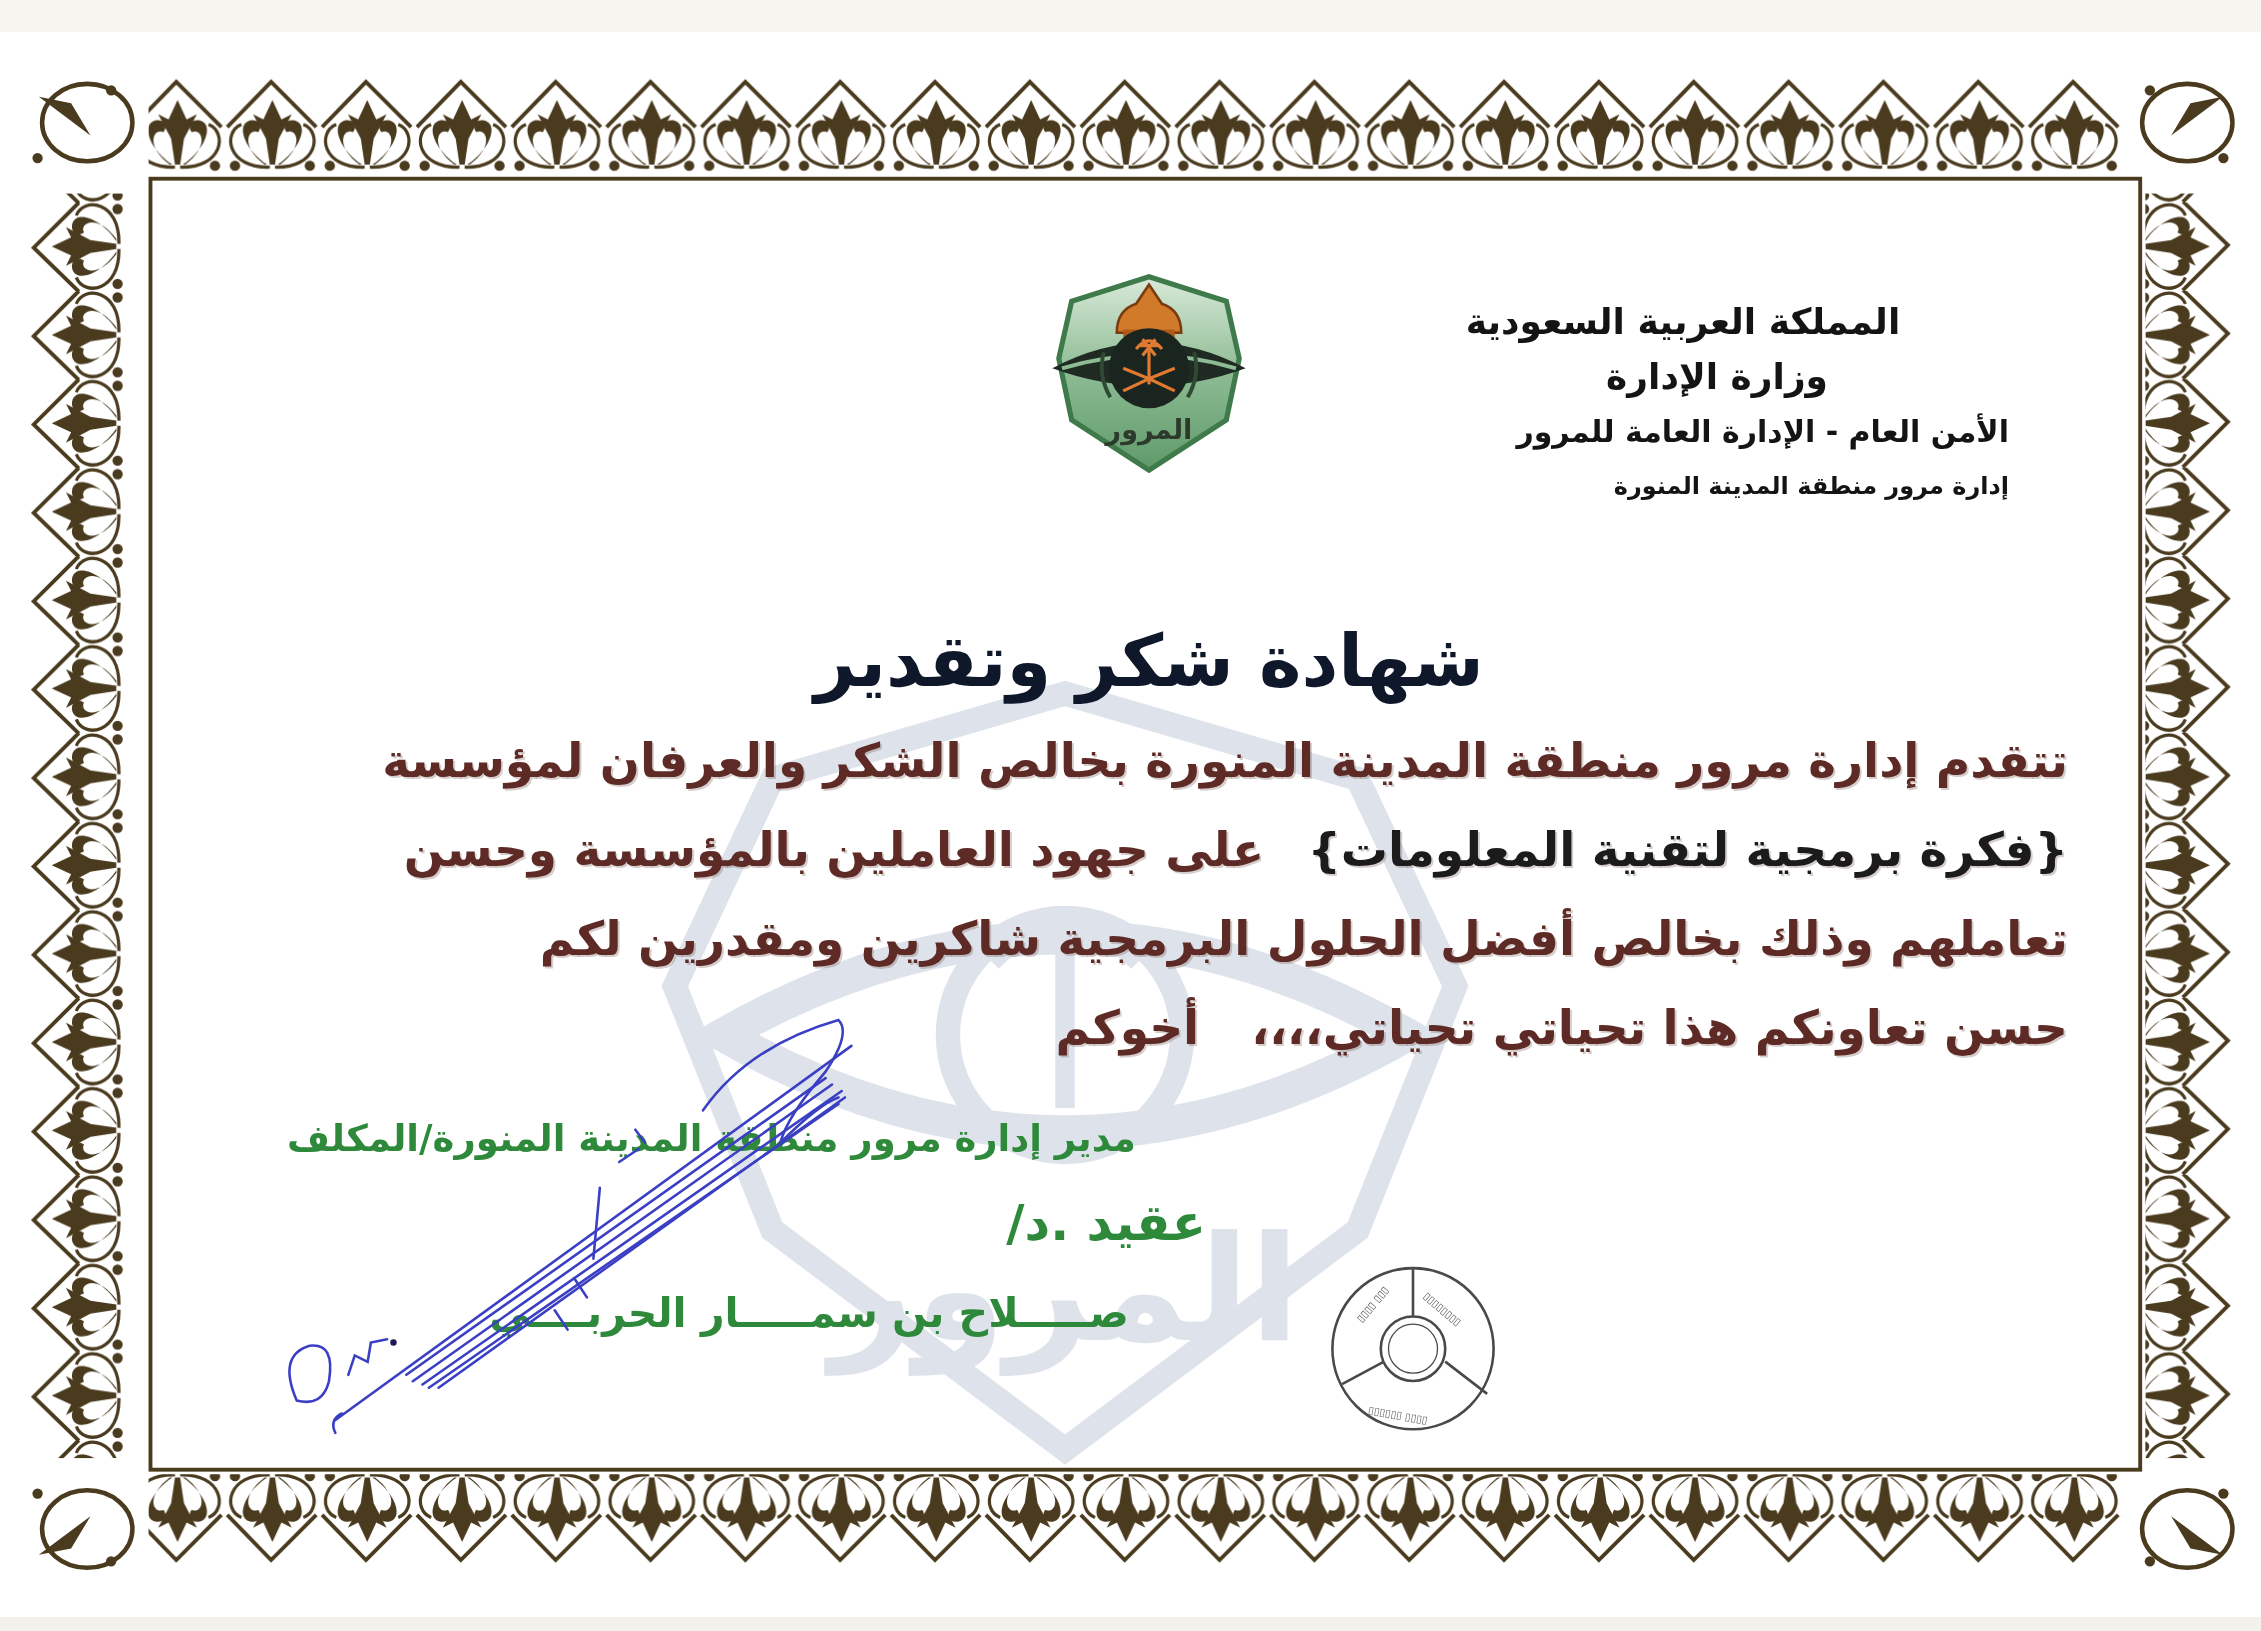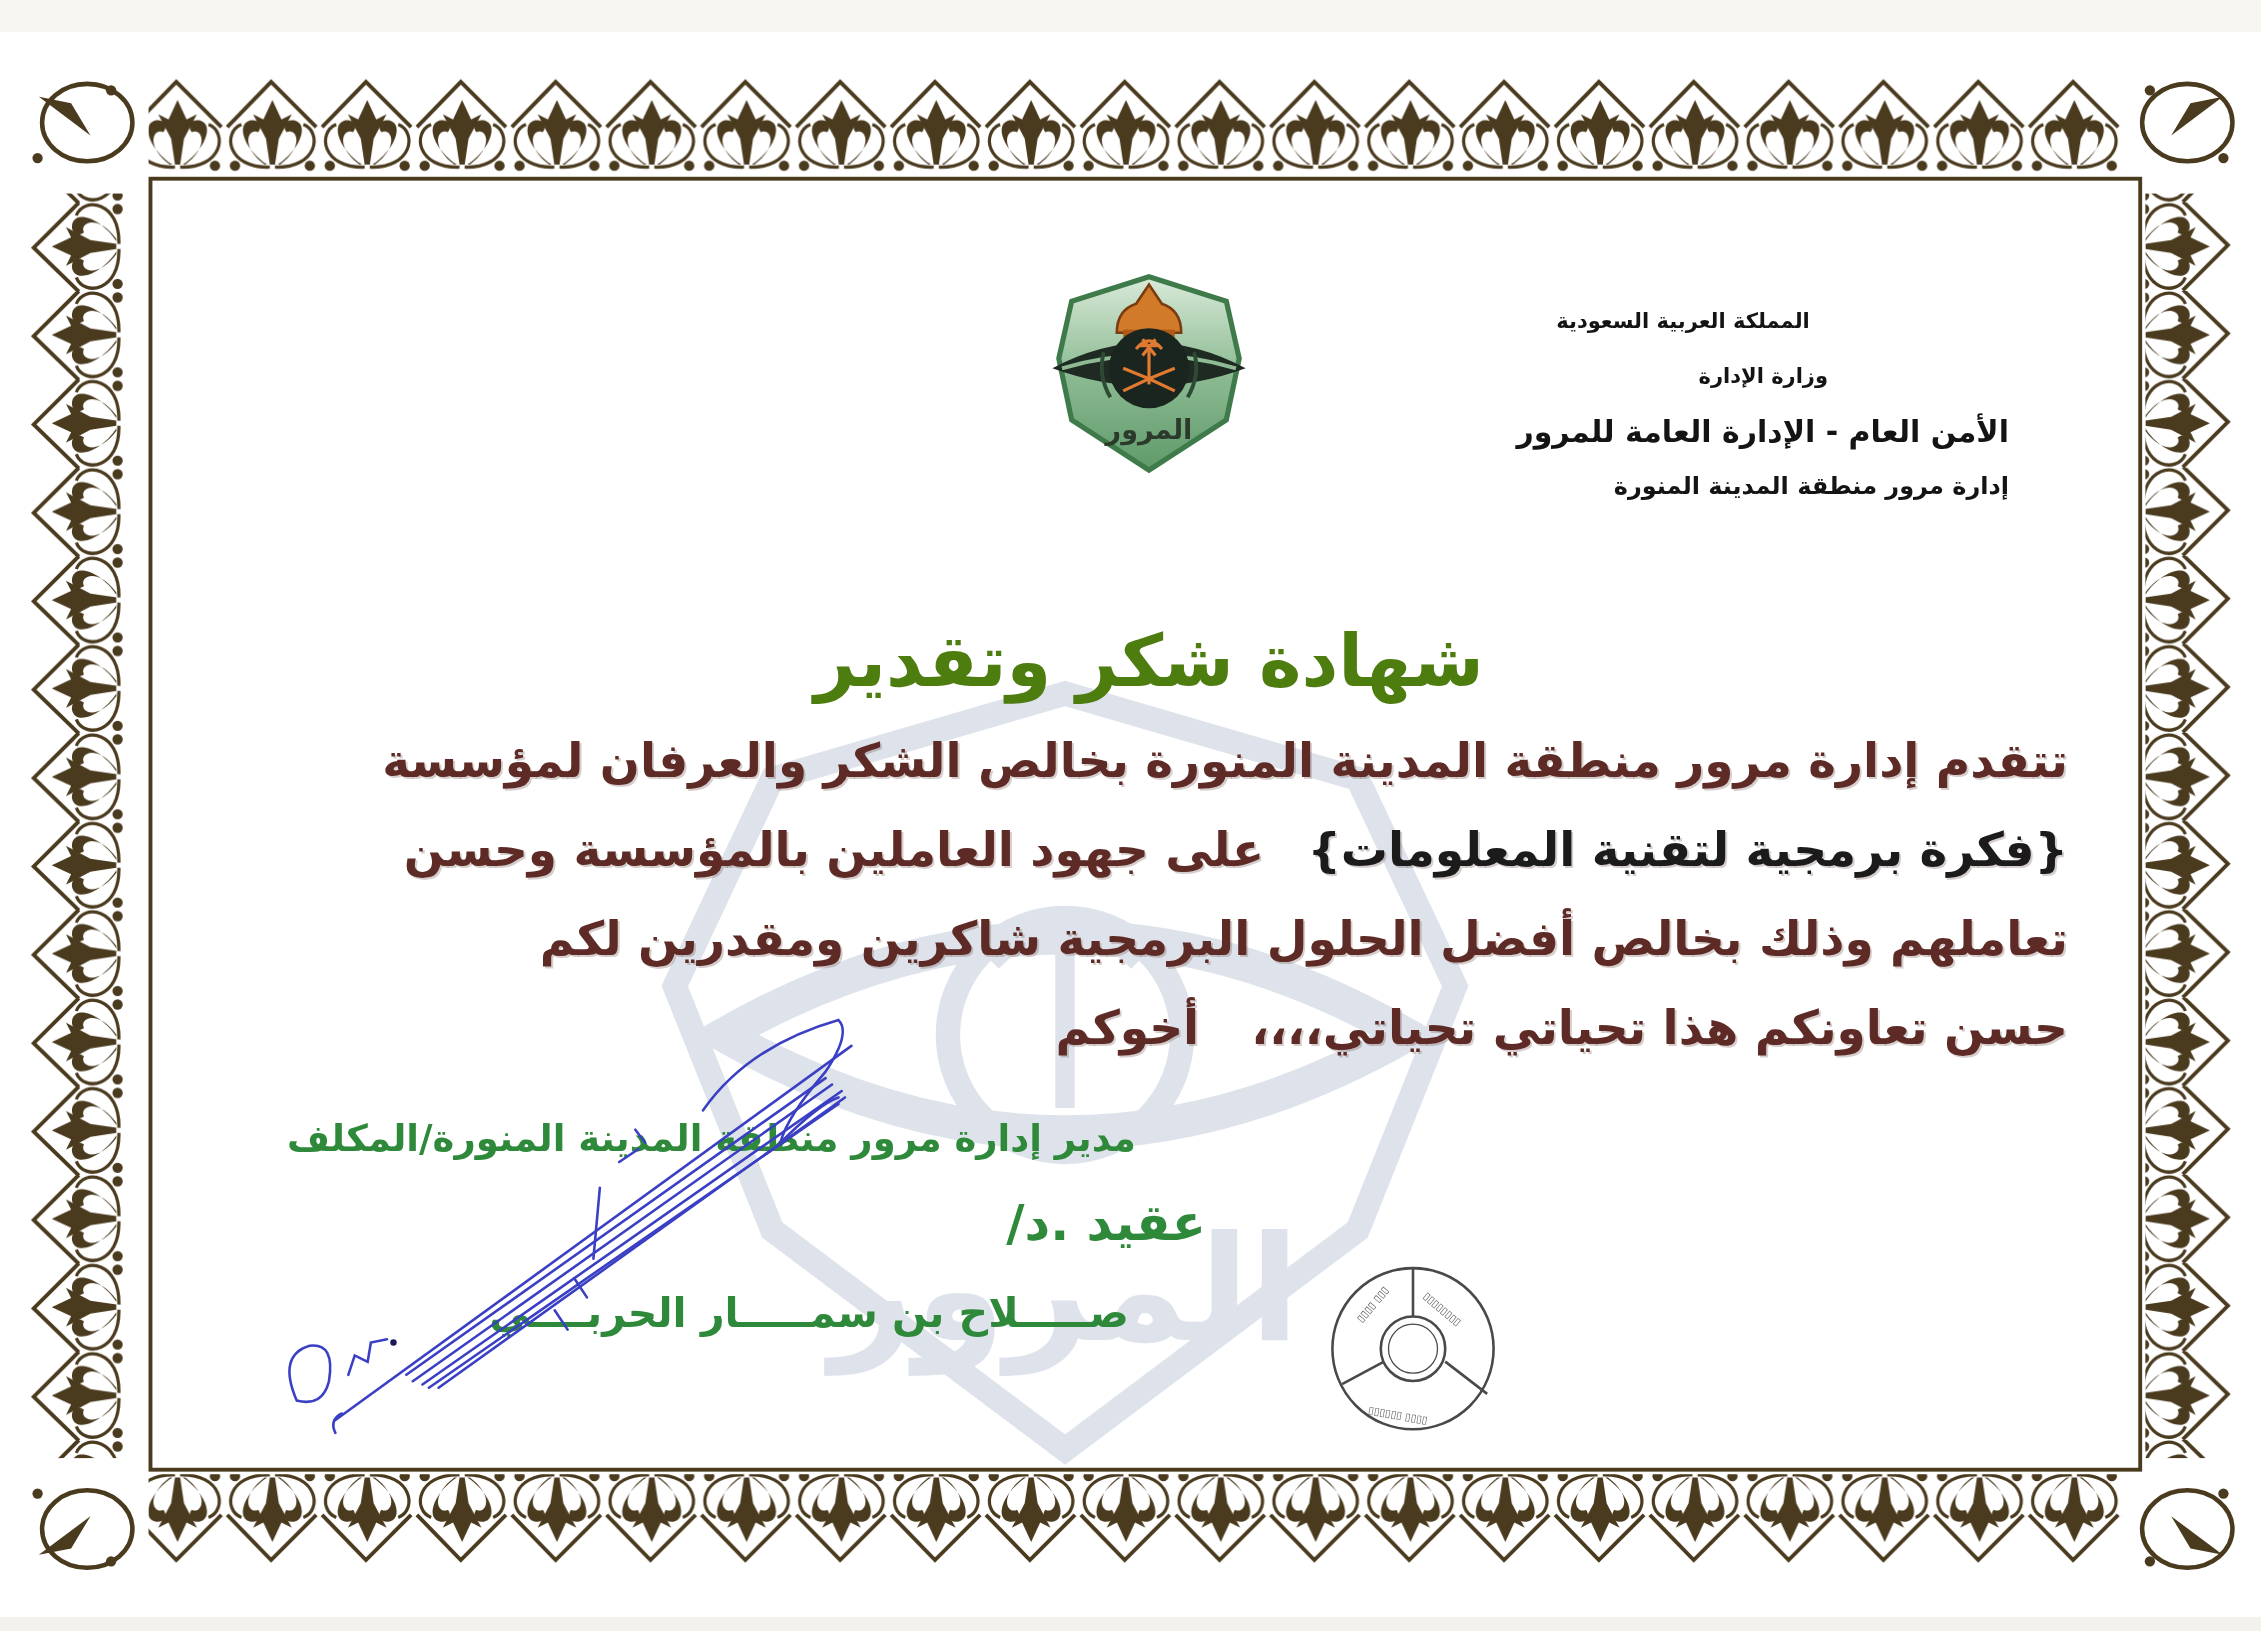--- a/index.html
+++ b/index.html
@@ -28,31 +28,31 @@
   
   .emblem { position: absolute; left: 1033px; top: 265px; width: 232px; height: 213px; }
 
   
   .header {
     position: absolute; right: 239px; top: 294px; width: 581px;
     direction: rtl; text-align: center;
     font-family: "DejaVu Sans", sans-serif; font-weight: bold;
     color: #141414;
   }
-  .header .line { font-size: 21px; line-height: 55px; white-space: nowrap; }
+  .header .line { font-size: 36px; line-height: 55px; white-space: nowrap; }
   .header .line.l1 { padding-right: 97px; }
   .header .line.l2 { padding-right: 90px; text-align: right; padding-right: 194px; }
   .header .line.l3 { text-align: right; padding-right: 13px; font-size: 30px; }
   .header .line.l4 { text-align: right; padding-right: 13px; font-size: 24px; }
 
   .cert-title {
     position: absolute; left: 794px; top: 613px; width: 710px;
     direction: rtl; text-align: center;
     font-family: "DejaVu Sans", sans-serif; font-weight: bold;
-    font-size: 72px; color: #4d7c0f; letter-spacing: 1.3px;
+    font-size: 72px; color: #0f172a; letter-spacing: 1.3px;
     line-height: 97px;
   }
 
   .body-text {
     position: absolute; left: 255px; top: 716px; width: 1813px;
     direction: rtl; text-align: justify; text-align-last: right;
     font-family: "DejaVu Sans", sans-serif; font-weight: bold;
     font-size: 47px; line-height: 89px; color: #5e2a26;
     text-shadow: 1.9px 1.9px 0 rgba(90,60,50,0.25);
   }

